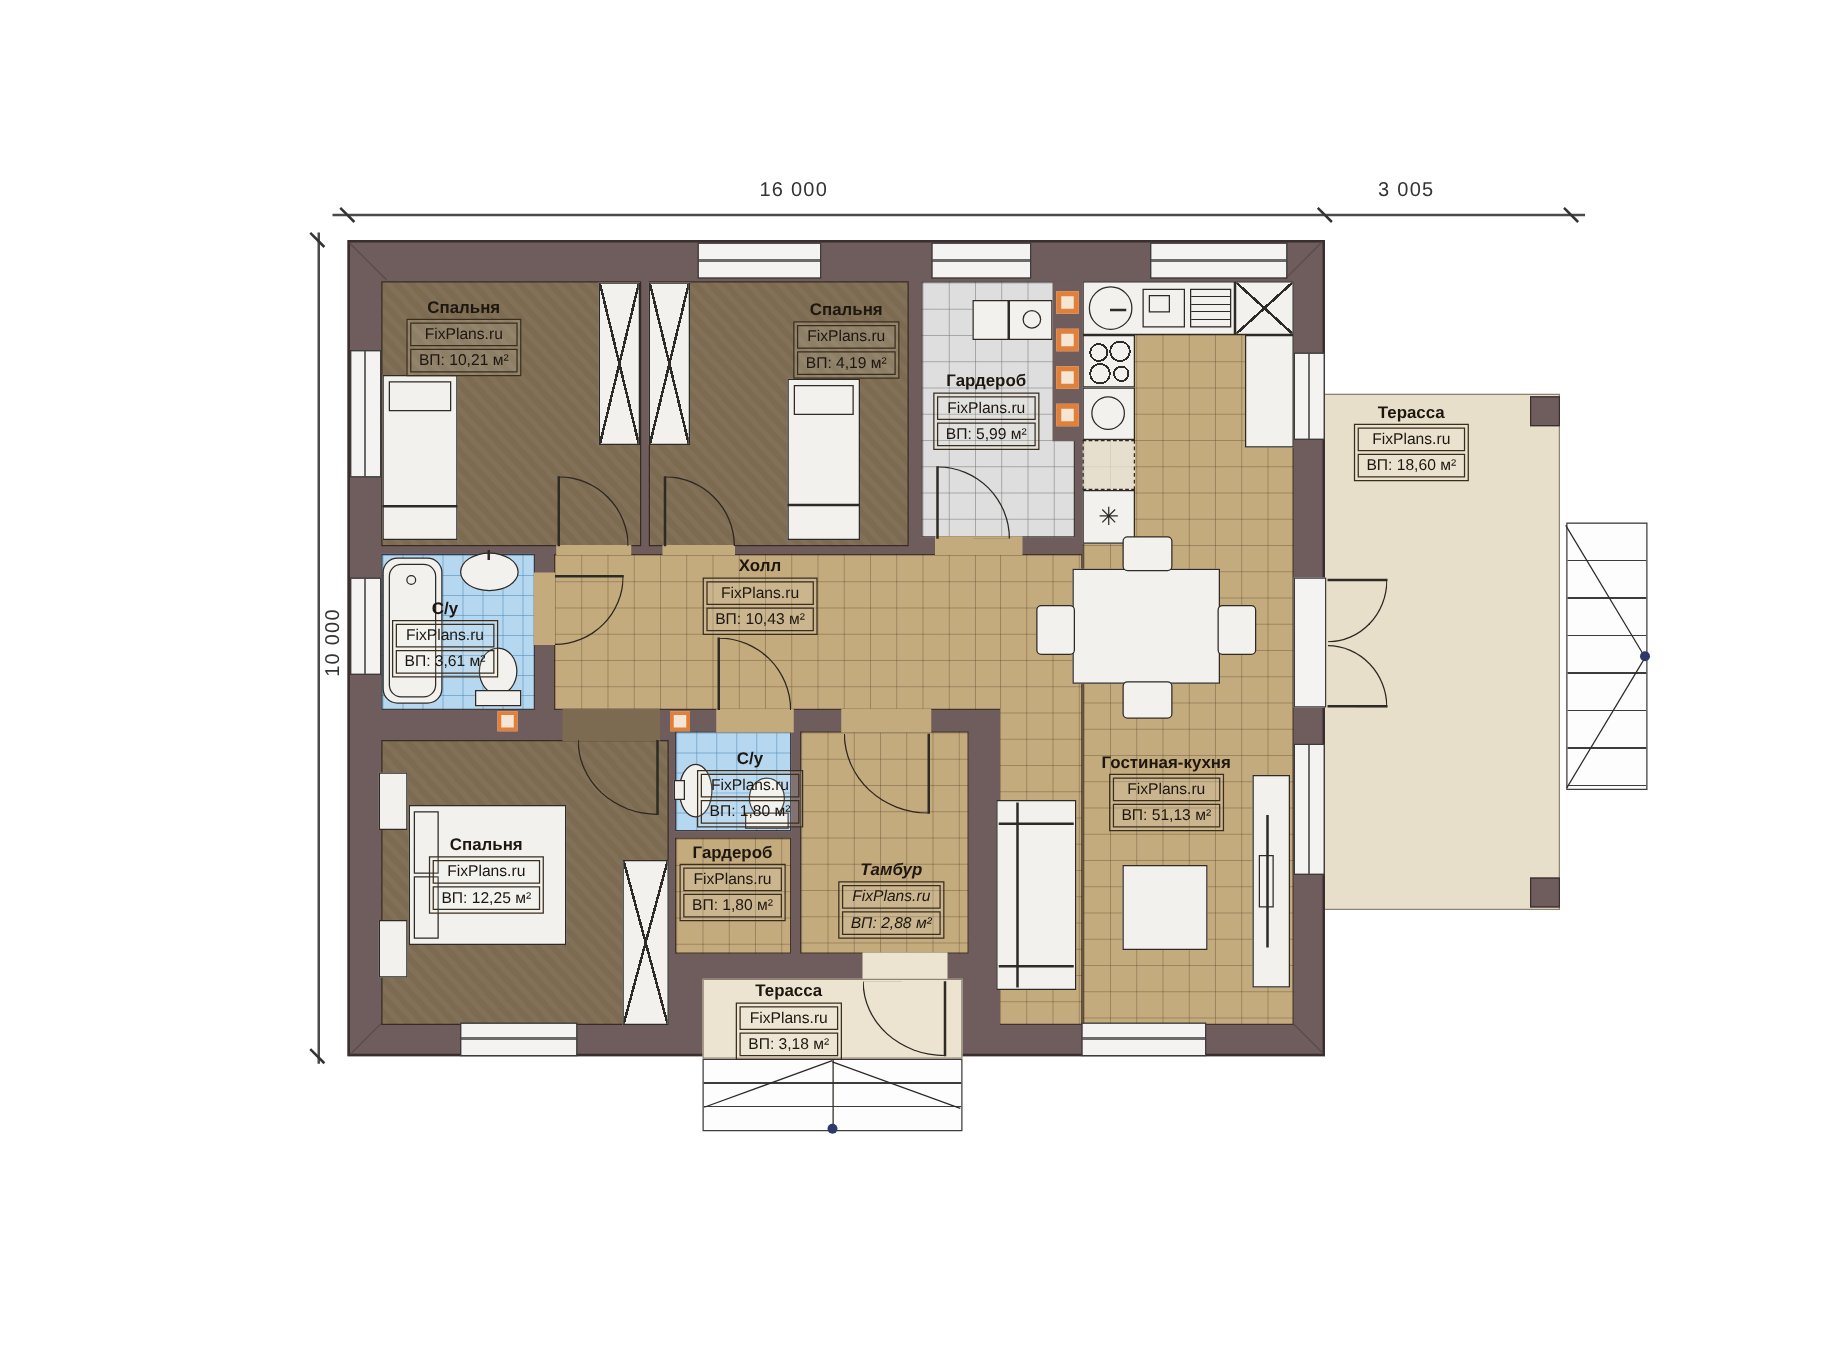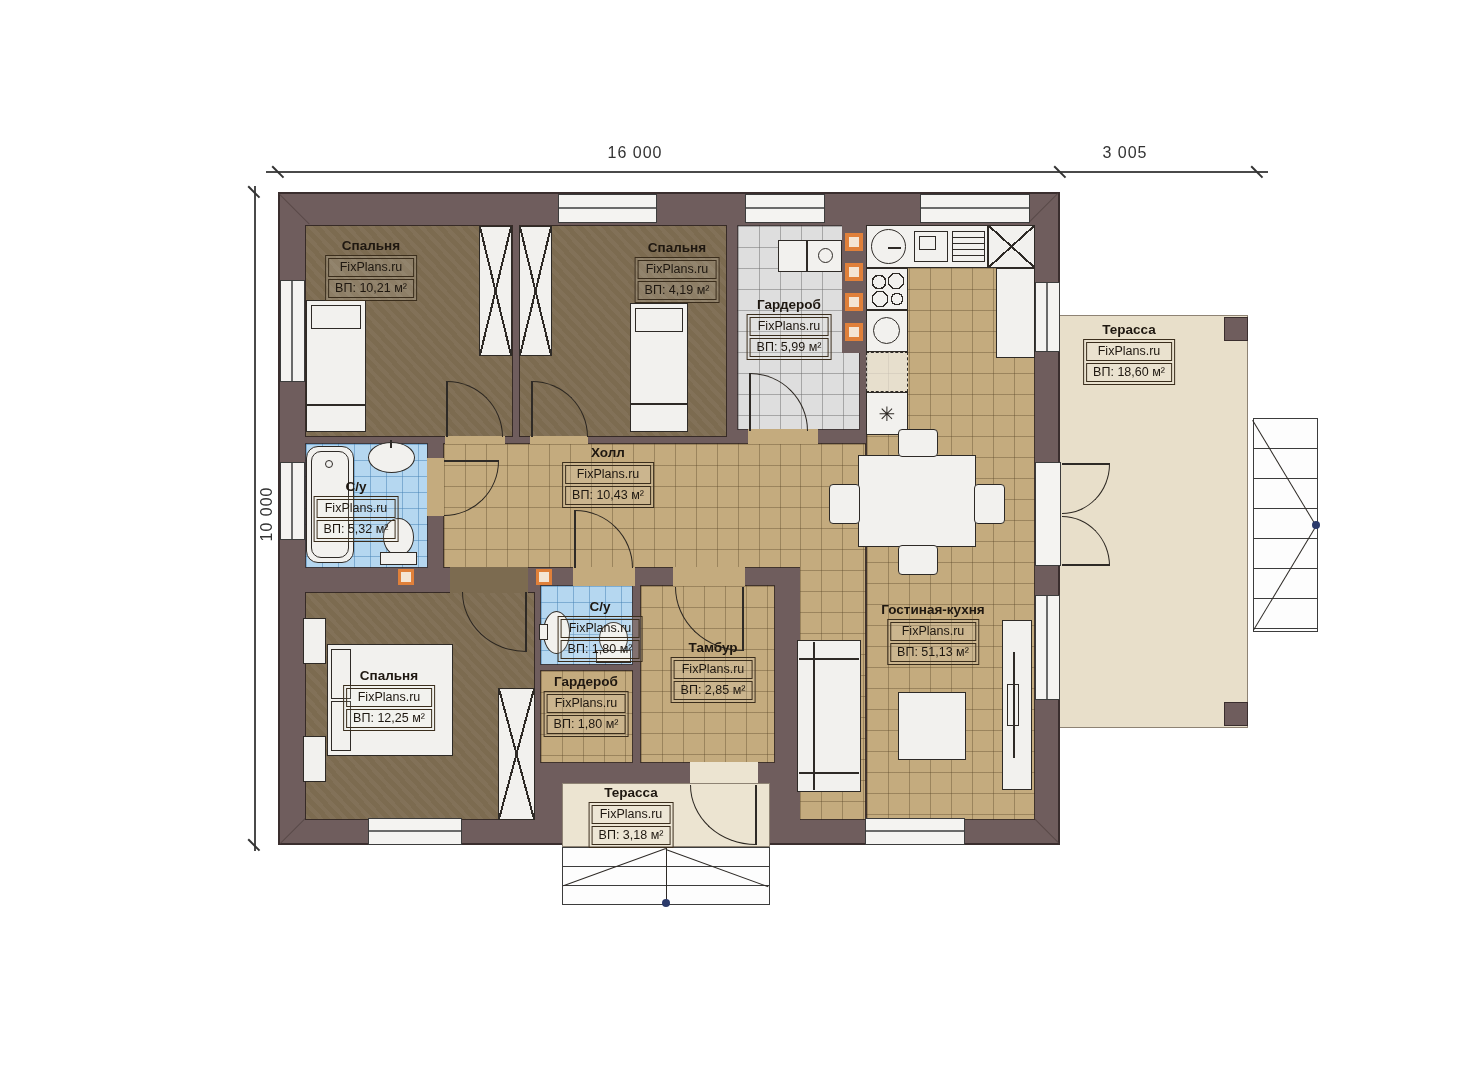--- a/index.html
+++ b/index.html
@@ -246,21 +246,21 @@
     <div class="rl-title">Холл</div>
     <div class="lbox">
       <div class="lr">FixPlans.ru</div>
       <div class="lr">ВП: 10,43 м²</div>
     </div>
   </div>
   <div class="abs room-label" style="left:356px;top:479px;">
     <div class="rl-title">С/у</div>
     <div class="lbox">
       <div class="lr">FixPlans.ru</div>
-      <div class="lr">ВП: 5,32 м²</div>
+      <div class="lr">ВП: 3,61 м²</div>
     </div>
   </div>
   <div class="abs room-label" style="left:389px;top:668px;">
     <div class="rl-title">Спальня</div>
     <div class="lbox">
       <div class="lr">FixPlans.ru</div>
       <div class="lr">ВП: 12,25 м²</div>
     </div>
   </div>
   <div class="abs room-label" style="left:600px;top:599px;">
@@ -270,25 +270,25 @@
       <div class="lr">ВП: 1,80 м²</div>
     </div>
   </div>
   <div class="abs room-label" style="left:586px;top:674px;">
     <div class="rl-title">Гардероб</div>
     <div class="lbox">
       <div class="lr">FixPlans.ru</div>
       <div class="lr">ВП: 1,80 м²</div>
     </div>
   </div>
-  <div class="abs room-label" style="left:713px;top:640px;">
+  <div class="abs room-label" style="left:713px;top:688px;font-style:italic;">
     <div class="rl-title">Тамбур</div>
     <div class="lbox">
       <div class="lr">FixPlans.ru</div>
-      <div class="lr">ВП: 2,85 м²</div>
+      <div class="lr">ВП: 2,88 м²</div>
     </div>
   </div>
   <div class="abs room-label" style="left:933px;top:602px;">
     <div class="rl-title">Гостиная-кухня</div>
     <div class="lbox">
       <div class="lr">FixPlans.ru</div>
       <div class="lr">ВП: 51,13 м²</div>
     </div>
   </div>
   <div class="abs room-label" style="left:631px;top:785px;">

